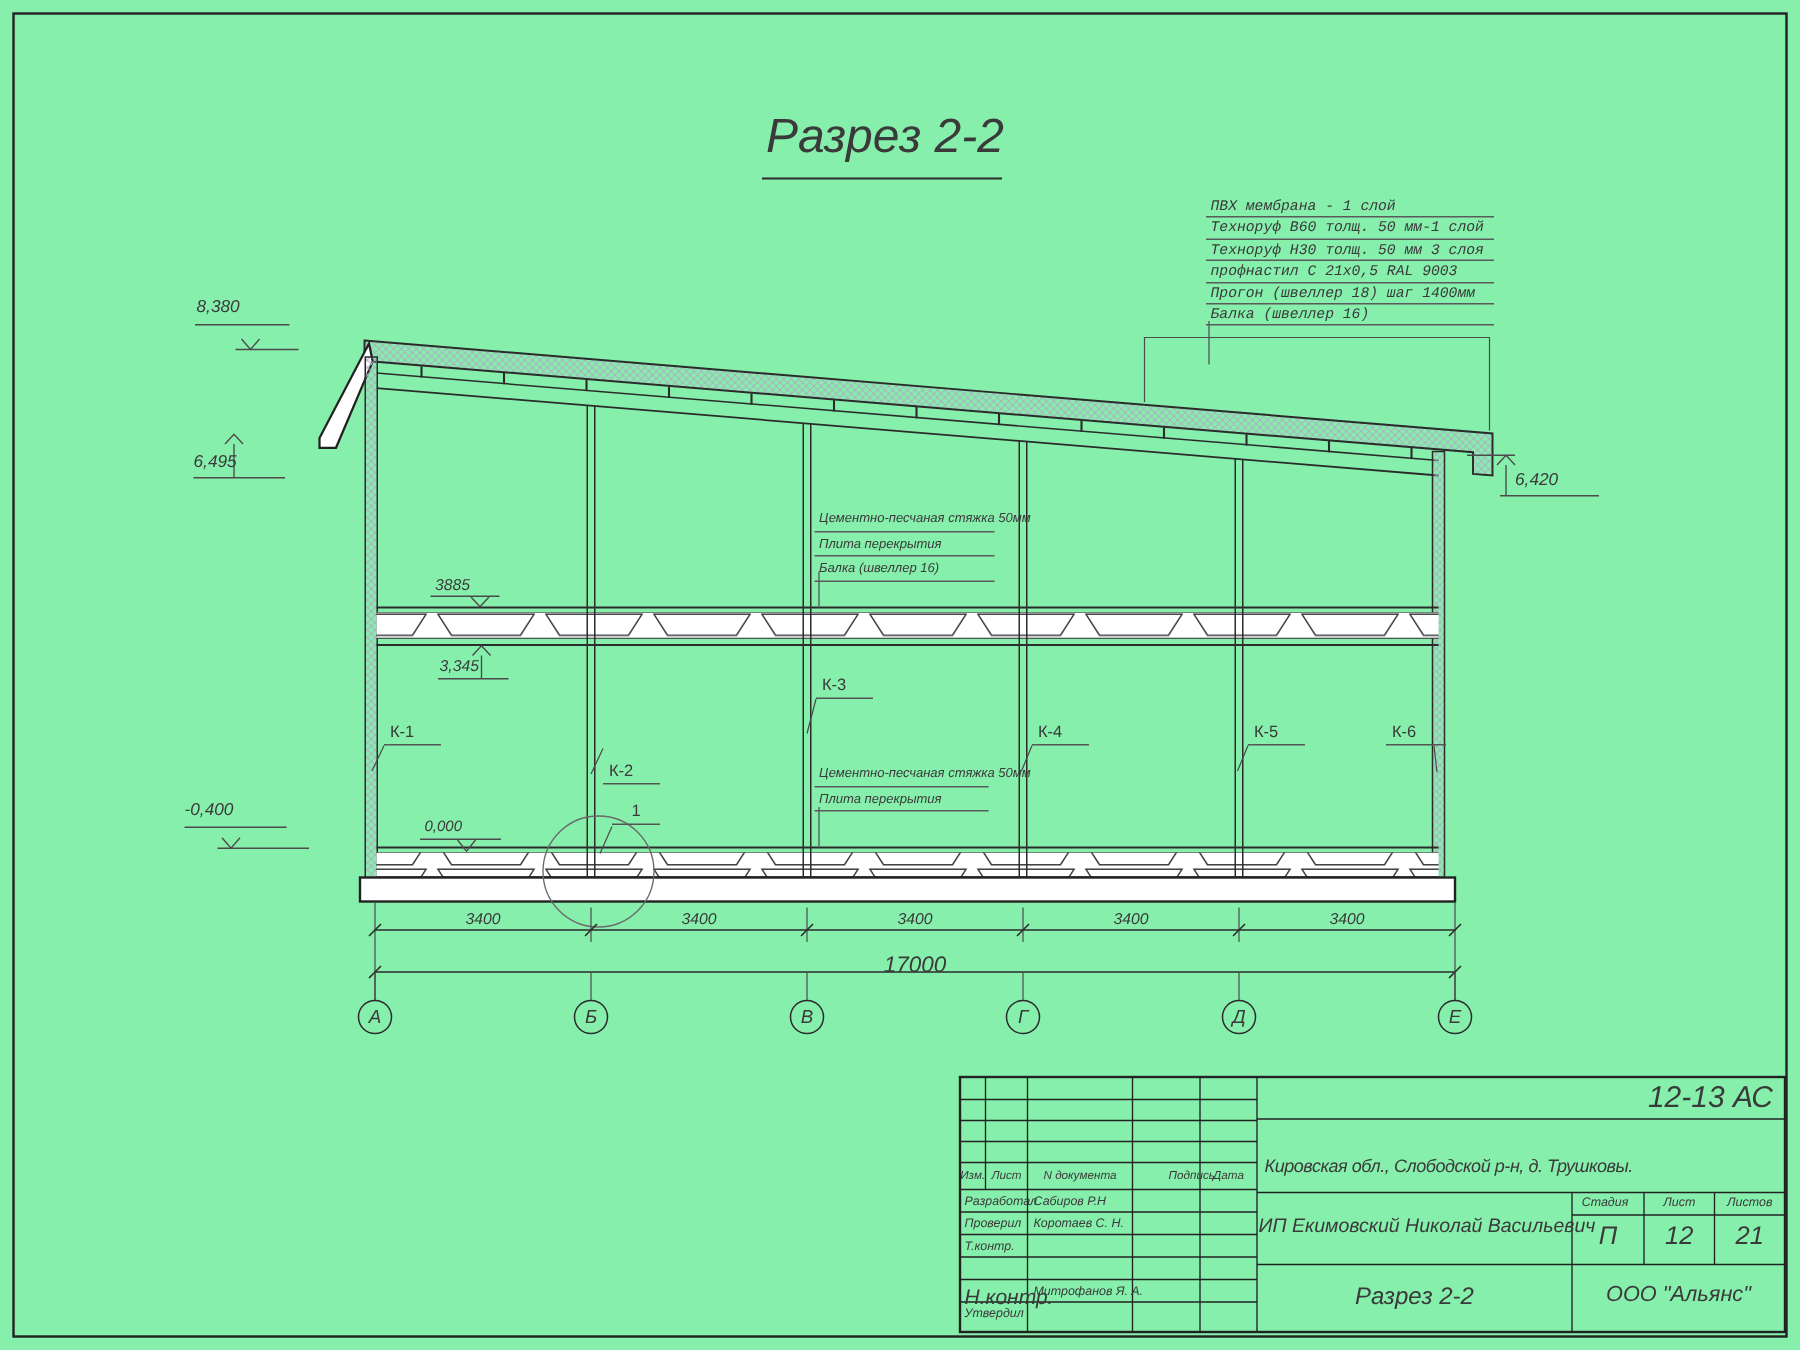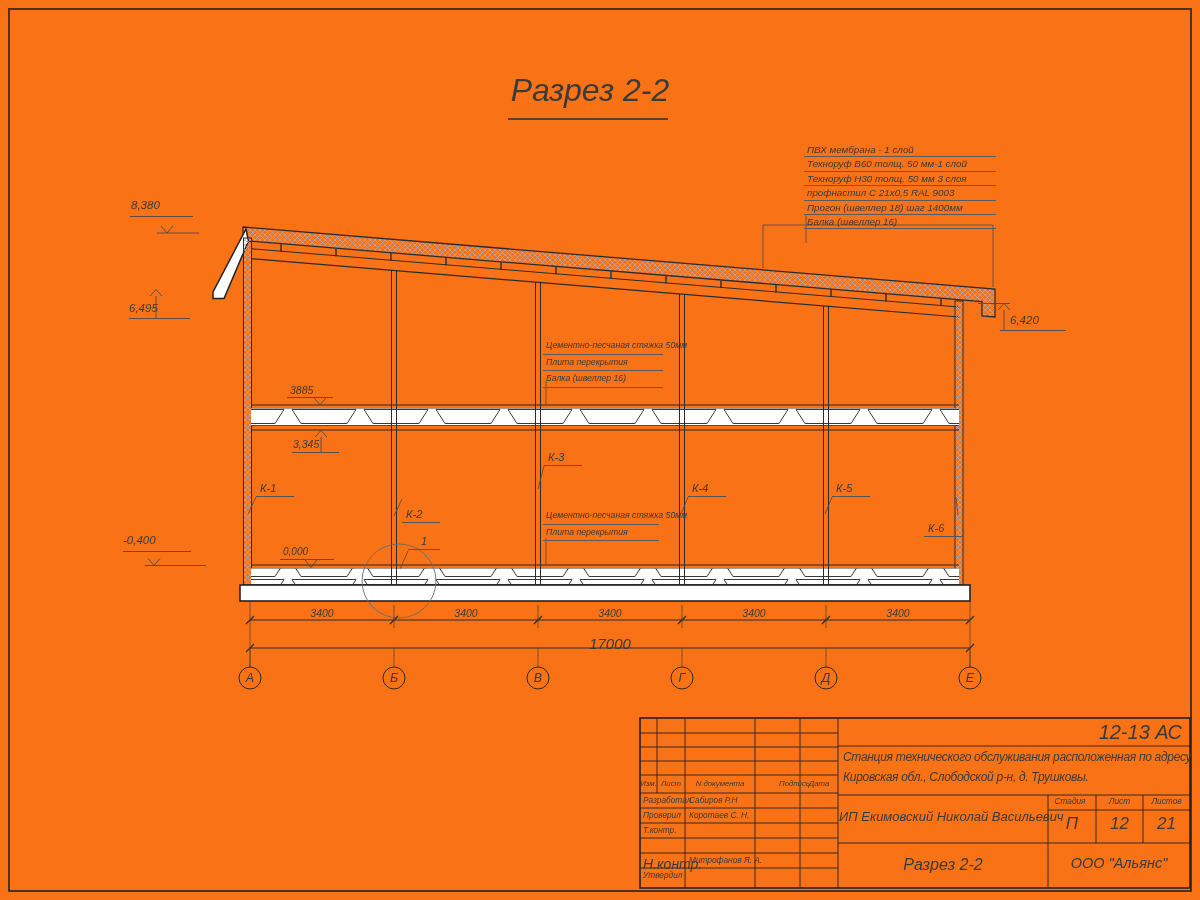--- a/index.html
+++ b/index.html
@@ -1,27 +1,27 @@
 <!DOCTYPE html>
 <html><head>
 <meta charset="utf-8">
 <style>
   html,body{margin:0;padding:0;background:#e8e8e8;}
-  .sheet{position:relative;width:1200px;height:900px;background:#f97316;overflow:hidden;
+  .sheet{position:relative;width:1200px;height:900px;background:#86efac;overflow:hidden;
          font-family:"Liberation Sans",sans-serif;}
   svg{position:absolute;left:0;top:0;}
   .txt{position:absolute;font-style:italic;color:#3a3a3a;white-space:nowrap;line-height:1.15;}
   .c{text-align:center;}
   .r{text-align:right;}
   .ann-stack{position:absolute;}
   .ann-row{border-bottom:1px solid #5a5a5a;padding:1px 2px 0 3px;white-space:nowrap;
            font-style:italic;color:#3a3a3a;}
   .roof-ann .ann-row{font-size:9.8px;height:12.4px;}
   .floor-ann .ann-row{font-size:8.7px;height:13.6px;padding-top:2px;}
-  .klabel{position:absolute;font-style:italic;color:#3a3a3a;font-size:11px;height:14px;
+  .klabel{position:absolute;color:#3a3a3a;font-size:11px;height:14px;
           border-bottom:1px solid #555;padding-left:4px;white-space:nowrap;}
 </style>
 </head>
 <body>
 
 <div class="sheet">
 
 <svg id="cad" width="1200" height="900" viewBox="0 0 1200 900">
   <defs>
     <pattern id="hatch" width="5" height="5" patternUnits="userSpaceOnUse">
@@ -199,21 +199,21 @@
       <line x1="838" y1="746" x2="1190" y2="746"></line>
       <line x1="838" y1="795" x2="1190" y2="795"></line>
       <line x1="1048" y1="810" x2="1190" y2="810"></line>
       <line x1="838" y1="843" x2="1190" y2="843"></line>
     </g>
   </g>
 </svg>
 
 <div class="txt c" style="left:500px;top:72px;width:180px;font-size:32px;">Разрез 2-2</div>
 
-<div class="ann-stack roof-ann" style="left:804px;top:143px;width:192px;">
+<div class="ann-stack roof-ann" style="left:804px;top:131px;width:192px;font-family:Liberation Mono, monospace;">
   <div class="ann-row">ПВХ мембрана - 1 слой</div>
   <div class="ann-row">Техноруф В60 толщ. 50 мм-1 слой</div>
   <div class="ann-row">Техноруф Н30 толщ. 50 мм 3 слоя</div>
   <div class="ann-row">профнастил С 21х0,5 RAL 9003</div>
   <div class="ann-row">Прогон (швеллер 18) шаг 1400мм</div>
   <div class="ann-row">Балка (швеллер 16)</div>
 </div>
 
 <div class="ann-stack floor-ann" style="left:543px;top:338px;width:120px;">
   <div class="ann-row">Цементно-песчаная стяжка 50мм</div>
@@ -232,40 +232,39 @@
 <div class="txt" style="left:290px;top:384px;width:46px;font-size:10.5px;">3885</div>
 <div class="txt" style="left:293px;top:438px;width:46px;font-size:10.5px;">3,345</div>
 <div class="txt" style="left:283px;top:546px;width:50px;font-size:10px;">0,000</div>
 <div class="txt" style="left:123px;top:534px;width:66px;font-size:11.5px;">-0,400</div>
 
 <div class="klabel" style="left:256px;top:482px;width:34px;">К-1</div>
 <div class="klabel" style="left:402px;top:484px;width:34px;margin-top:24px;">К-2</div>
 <div class="klabel" style="left:544px;top:451px;width:34px;">К-3</div>
 <div class="klabel" style="left:688px;top:482px;width:34px;">К-4</div>
 <div class="klabel" style="left:832px;top:482px;width:34px;">К-5</div>
-<div class="klabel" style="left:924px;top:482px;width:36px;margin-top:40px;">К-6</div>
+<div class="klabel" style="left:924px;top:482px;width:36px;">К-6</div>
 
 <div class="klabel c" style="left:408px;top:535px;width:32px;padding-left:0;">1</div>
 
 <div class="txt c" style="left:300px;top:607px;width:44px;font-size:10.5px;">3400</div>
 <div class="txt c" style="left:444px;top:607px;width:44px;font-size:10.5px;">3400</div>
 <div class="txt c" style="left:588px;top:607px;width:44px;font-size:10.5px;">3400</div>
 <div class="txt c" style="left:732px;top:607px;width:44px;font-size:10.5px;">3400</div>
 <div class="txt c" style="left:876px;top:607px;width:44px;font-size:10.5px;">3400</div>
 <div class="txt c" style="left:588px;top:635px;width:44px;font-size:15px;">17000</div>
 
 <div class="txt c" style="left:237px;top:671px;width:26px;font-size:12.5px;">А</div>
 <div class="txt c" style="left:381px;top:671px;width:26px;font-size:12.5px;">Б</div>
 <div class="txt c" style="left:525px;top:671px;width:26px;font-size:12.5px;">В</div>
 <div class="txt c" style="left:669px;top:671px;width:26px;font-size:12.5px;">Г</div>
 <div class="txt c" style="left:813px;top:671px;width:26px;font-size:12.5px;">Д</div>
 <div class="txt c" style="left:957px;top:671px;width:26px;font-size:12.5px;">Е</div>
 
 <div class="txt r" style="left:846px;top:721px;width:336px;font-size:20px;">12-13 АС</div>
-<div class="txt" style="left:843px;top:751px;width:344px;font-size:12px;letter-spacing:-0.3px;">Станция технического обслуживания расположенная по адресу</div>
 <div class="txt" style="left:843px;top:771px;width:344px;font-size:12px;letter-spacing:-0.3px;">Кировская обл., Слободской р-н, д. Трушковы.</div>
 <div class="txt c" style="left:839px;top:810px;width:208px;font-size:13px;">ИП Екимовский Николай Васильевич</div>
 <div class="txt c" style="left:839px;top:856px;width:208px;font-size:16px;">Разрез 2-2</div>
 <div class="txt c" style="left:1049px;top:855px;width:140px;font-size:14.5px;">ООО "Альянс"</div>
 
 <div class="txt c" style="left:1048px;top:797px;width:44px;font-size:8.3px;">Стадия</div>
 <div class="txt c" style="left:1096px;top:797px;width:47px;font-size:8.3px;">Лист</div>
 <div class="txt c" style="left:1143px;top:797px;width:47px;font-size:8.3px;">Листов</div>
 <div class="txt c" style="left:1048px;top:814px;width:48px;font-size:17px;">П</div>
 <div class="txt c" style="left:1096px;top:814px;width:47px;font-size:17px;">12</div>

